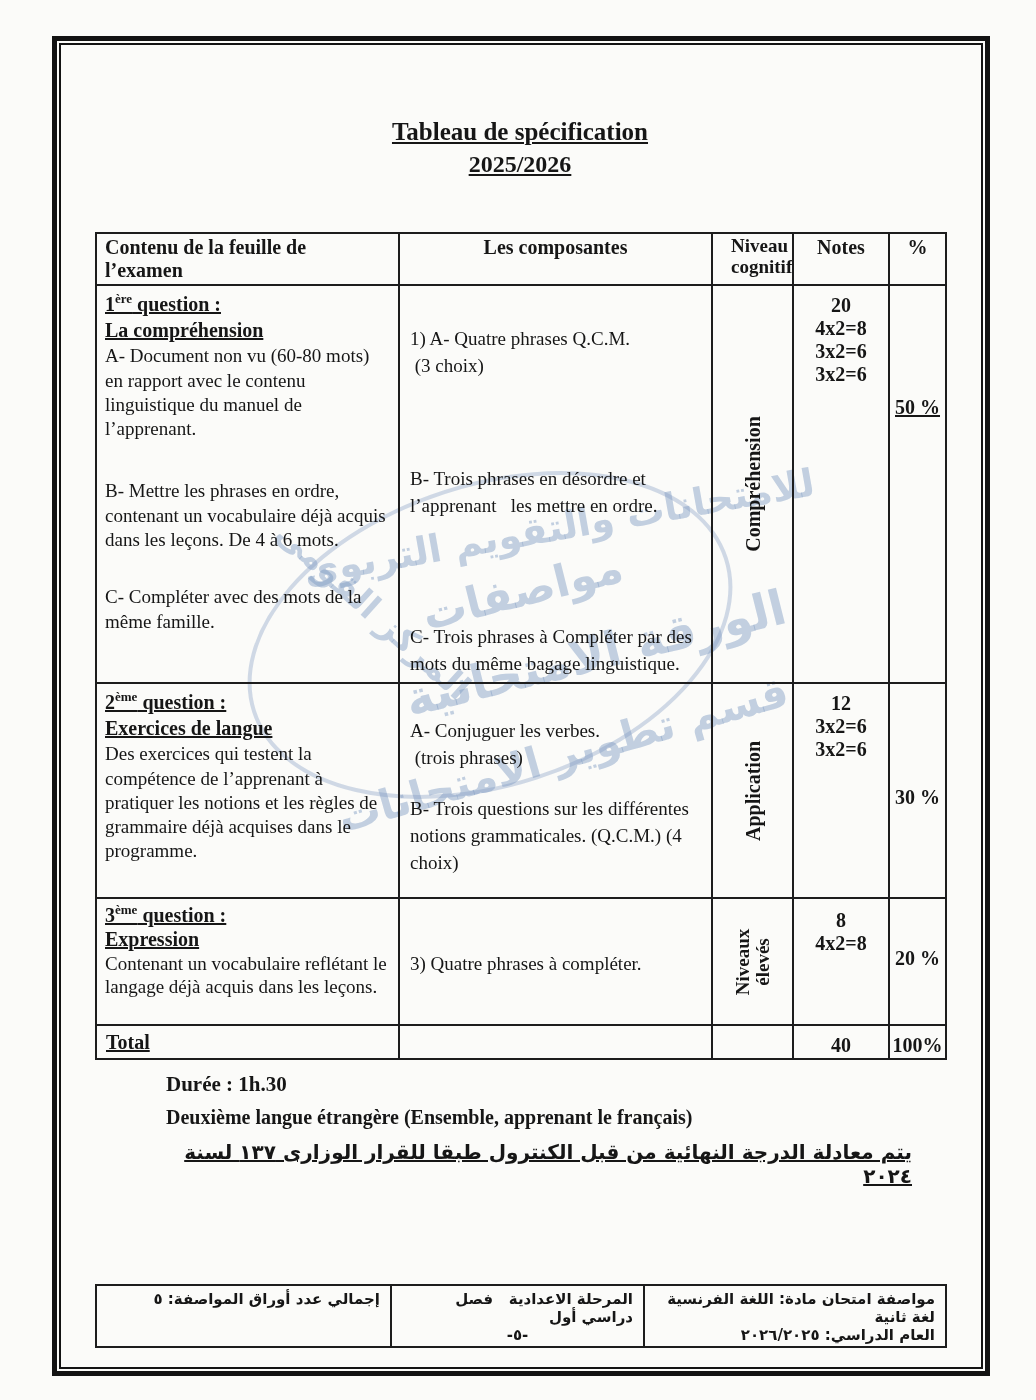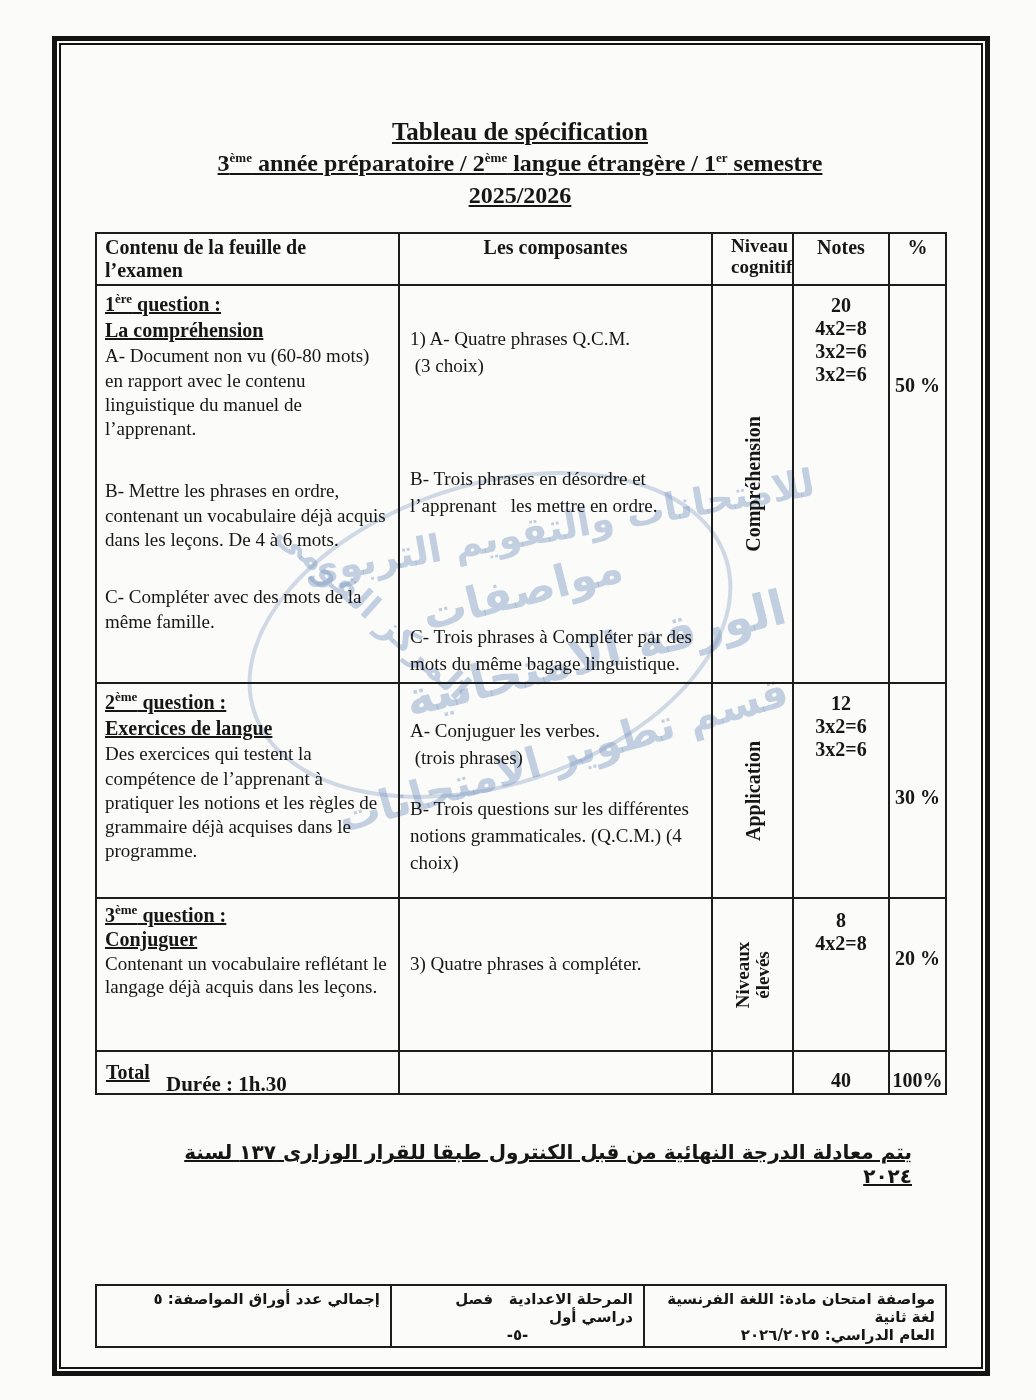--- a/index.html
+++ b/index.html
@@ -19,21 +19,21 @@
   .title-block{position:absolute;left:100px;top:118px;width:840px;text-align:center;font-weight:bold;}
   .title-l1{font-size:25px;text-decoration:underline;}
   .title-l2{font-size:24px;text-decoration:underline;margin-top:4px;}
   .title-l3{font-size:24px;text-decoration:underline;margin-top:5px;}
   sup.sp{font-size:13px;line-height:0;}
   
   table.spec{position:absolute;left:95px;top:232px;width:850px;border-collapse:collapse;table-layout:fixed;}
   table.spec td,table.spec th{border:2px solid #1d1d1d;vertical-align:top;overflow:hidden;background:transparent;}
   col.c1{width:303px;}col.c2{width:313px;}col.c3{width:81px;}col.c4{width:96px;}col.c5{width:57px;}
   tr.hdr{height:50px;}
-  tr.row1{height:398px;} tr.row2{height:215px;} tr.row3{height:153px;} tr.total{height:30px;}
+  tr.row1{height:398px;} tr.row2{height:215px;} tr.row3{height:127px;} tr.total{height:30px;}
   th{font-size:20px;font-weight:bold;padding:2px 8px;}
   th.h-left{text-align:left;white-space:pre-line;font-size:20px;line-height:1.15;}
   th.h-mid{text-align:center;vertical-align:middle;}
   th.h-niv{text-align:center;vertical-align:middle;font-size:19px;line-height:1.1;padding:2px 18px;}
   td.c-content{padding:6px 8px;font-size:19px;line-height:1.28;}
   .q-title{font-weight:bold;font-size:20px;text-decoration:underline;}
   .q-sub{font-weight:bold;font-size:20px;text-decoration:underline;}
   td.c-content p{margin:0;}
   .row1 .itA{margin-top:1px;}
   .row1 .itB{margin-top:38px;}
@@ -48,24 +48,24 @@
   td.c-niv{position:relative;}
   .vtext{position:absolute;left:50%;top:50%;transform:translate(-50%,-50%) rotate(-90deg);
          white-space:nowrap;font-weight:bold;font-size:20px;font-family:"Liberation Serif",serif;}
   .vtext.two{white-space:pre-line;text-align:center;line-height:1.05;font-size:19px;}
   td.c-notes{text-align:center;font-weight:bold;font-size:20px;}
   td.c-notes .nt{margin:0 auto;}
   .row1 td.c-notes{padding-top:8px;} .row1 .n2{margin-top:16px;} .row1 .n3{margin-top:90px;} .row1 .n4{margin-top:112px;}
   .row2 td.c-notes{padding-top:8px;} .row2 .n2{margin-top:30px;} .row2 .n3{margin-top:42px;}
   .row3 td.c-notes{padding-top:10px;} .row3 .n2{margin-top:20px;}
   td.c-pct{text-align:center;font-weight:bold;font-size:20px;}
-  .row1 td.c-pct{padding-top:88px;} .row2 td.c-pct{padding-top:102px;} .row3 td.c-pct{padding-top:48px;}
+  .row1 td.c-pct{padding-top:110px;text-decoration:underline;} .row2 td.c-pct{padding-top:102px;} .row3 td.c-pct{padding-top:48px;}
   tr.total td{vertical-align:middle;}
   .total-label{font-weight:bold;font-size:20px;text-decoration:underline;padding-left:8px;}
-  tr.total td.c-notes,tr.total td.c-pct{padding-top:17px;}
+  tr.total td.c-notes,tr.total td.c-pct{padding-top:8px;}
   
   .duree{position:absolute;left:166px;top:1072px;font-weight:bold;font-size:21px;}
   .langue{position:absolute;left:166px;top:1106px;font-weight:bold;font-size:20px;}
   .ar1{position:absolute;left:160px;top:1140px;width:752px;direction:rtl;text-align:right;
        font-family:"DejaVu Sans",sans-serif;font-weight:bold;font-size:20px;text-decoration:underline;}
   .ar2{position:absolute;left:160px;top:1176px;width:752px;direction:rtl;text-align:right;
        font-family:"DejaVu Sans",sans-serif;font-weight:bold;font-size:15.5px;}
   
   table.foot{position:absolute;left:95px;top:1284px;width:850px;height:64px;border-collapse:collapse;table-layout:fixed;
              font-family:"DejaVu Sans",sans-serif;font-weight:bold;font-size:15px;}
@@ -88,21 +88,20 @@
     <ellipse cx="280" cy="235" rx="248" ry="150" fill="none" stroke="rgba(125,152,193,0.35)" stroke-width="4" transform="rotate(-18 280 235)"></ellipse>
   </svg>
   <div class="wm" style="left:300px;top:505px;font-size:38px;transform:rotate(-10deg);">للامتحانات والتقويم التربوى</div>
   <div class="wm" style="left:250px;top:590px;font-size:34px;transform:rotate(42deg);">المركز القومى</div>
   <div class="wm" style="left:420px;top:565px;font-size:44px;transform:rotate(-14deg);">مواصفات</div>
   <div class="wm" style="left:400px;top:625px;font-size:48px;transform:rotate(-14deg);">الورقة الامتحانية</div>
   <div class="wm" style="left:330px;top:730px;font-size:42px;transform:rotate(-16deg);">قسم تطوير الامتحانات</div>
 
   <div class="title-block">
     <div class="title-l1">Tableau de spécification</div>
-    <div class="title-l2"><span>3</span><sup class="sp">ème</sup><span> année préparatoire / 2</span><sup class="sp">ème</sup><span> langue étrangère / 1</span><sup class="sp">er</sup><span> semestre</span></div>
     <div class="title-l3">2025/2026</div>
   </div>
 
   <table class="spec">
     <colgroup>
         <col class="c1">
         <col class="c2">
         <col class="c3">
         <col class="c4">
         <col class="c5">
@@ -165,21 +164,21 @@
         <div class="nt n3">3x2=6</div>
       </td>
       <td class="c-pct">
         <div>30 %</div>
       </td>
     </tr>
 
     <tr class="row3">
       <td class="c-content">
         <div class="q-title"><span>3</span><sup class="sp">ème</sup><span> question : </span></div>
-        <div class="q-sub"> Conjuguer</div>
+        <div class="q-sub"> Expression</div>
         <p>Contenant un vocabulaire reflétant le langage déjà acquis dans les leçons.</p>
       </td>
       <td class="c-comp">
         <p class="cpA">3) Quatre phrases à compléter.</p>
       </td>
       <td class="c-niv">
         <span class="vtext two">Niveaux
 élevés</span>
       </td>
       <td class="c-notes">
@@ -195,20 +194,21 @@
       <td><span class="total-label">Total</span></td>
       <td></td>
       <td></td>
       <td class="c-notes">40</td>
       <td class="c-pct">100%</td>
     </tr>
   </tbody>
     </table>
 
   <div class="duree">Durée : 1h.30</div>
+  <div class="langue">Deuxième langue étrangère (Ensemble, apprenant le français)</div>
   <div class="ar1">يتم معادلة الدرجة النهائية من قبل الكنترول طبقا للقرار الوزارى ١٣٧ لسنة ٢٠٢٤</div>
 
   <table class="foot">
     <colgroup>
         <col class="f1">
         <col class="f2">
         <col class="f3">
       </colgroup>
     <tbody>
         <tr>

